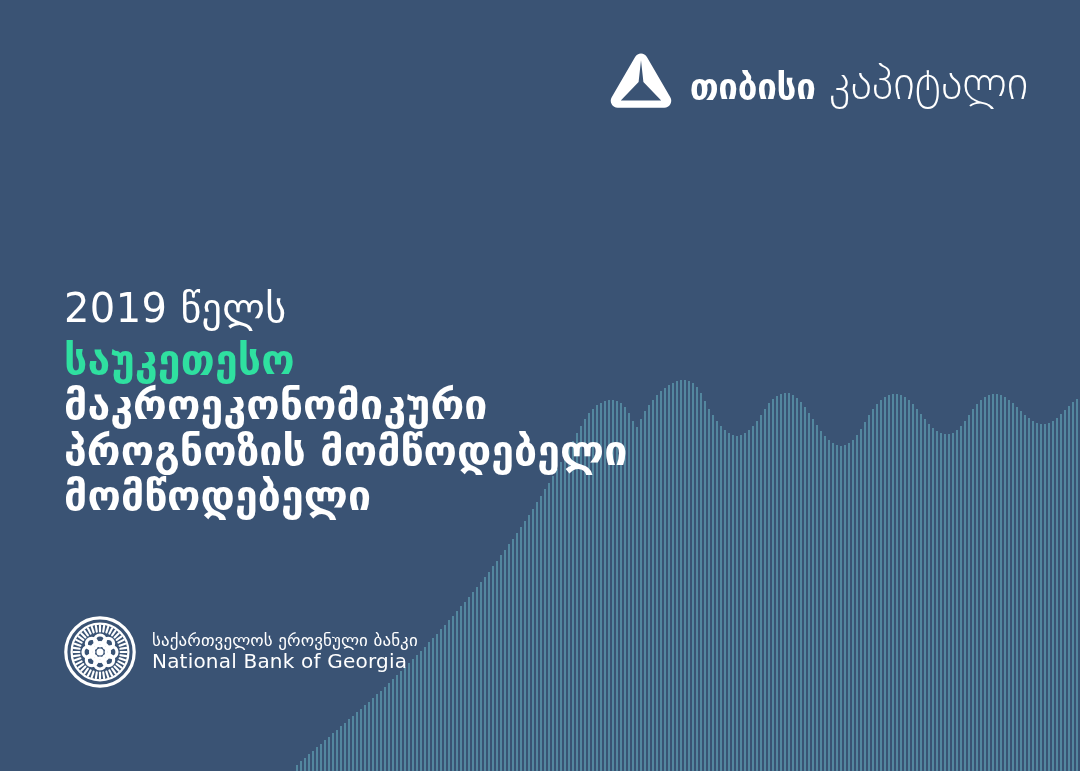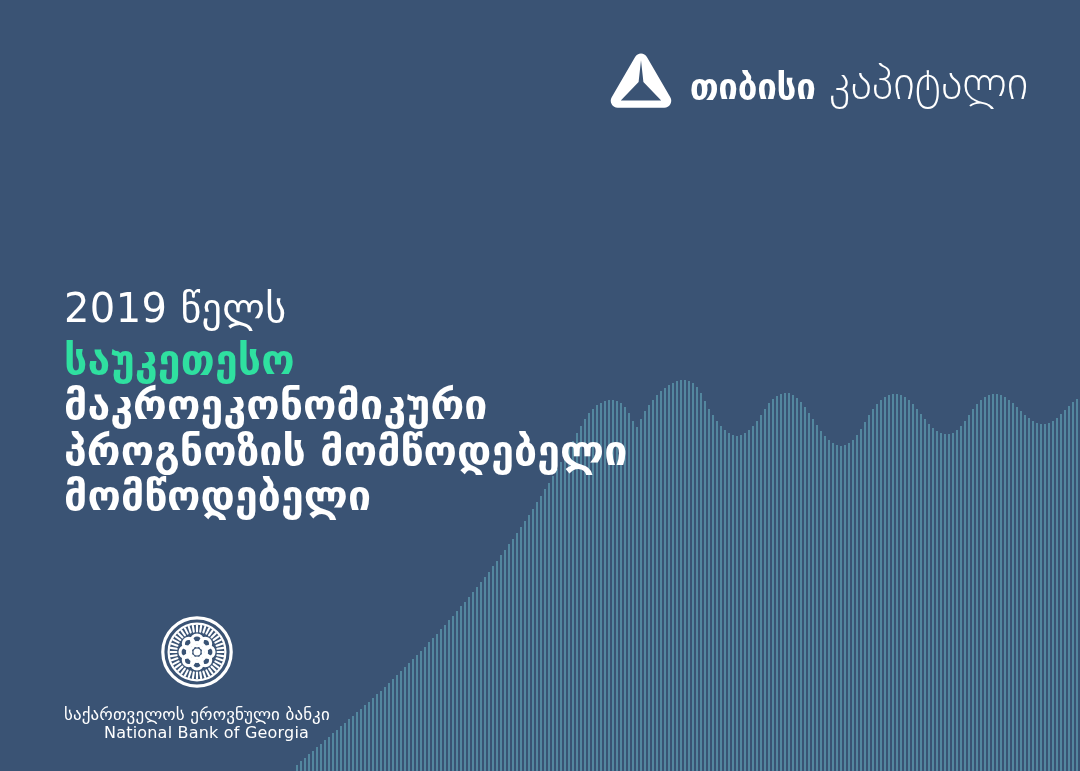--- a/index.html
+++ b/index.html
@@ -99,40 +99,38 @@
 
   
   #nbg-lockup {
     position: absolute;
     left: 64px;
     top: 616px;
     z-index: 3;
     display: flex;
     align-items: center;
     gap: 16px;
-    flex-direction: column;
   }
   #nbg-emblem { display: block; }
   #nbg-text { line-height: 1.18; }
   .nbg-ka {
     display: block;
     color: #ffffff;
     font-size: 17px;
     font-weight: 400;
     letter-spacing: 0.1px;
     white-space: nowrap;
   }
   .nbg-en {
     display: block;
     color: #ffffff;
-    font-size: 16px;
+    font-size: 20px;
     font-weight: 400;
     letter-spacing: 0.2px;
     white-space: nowrap;
-    margin-left: 40px;
   }
 </style>
 </head>
 <body>
 
 <div id="poster">
 
   <svg id="bg-chart" viewBox="0 0 1080 771" preserveAspectRatio="none" aria-hidden="true">
     <g id="bg-chart-bars">
         <rect x="296" y="765" width="2" height="6" fill="#53879f"></rect>

